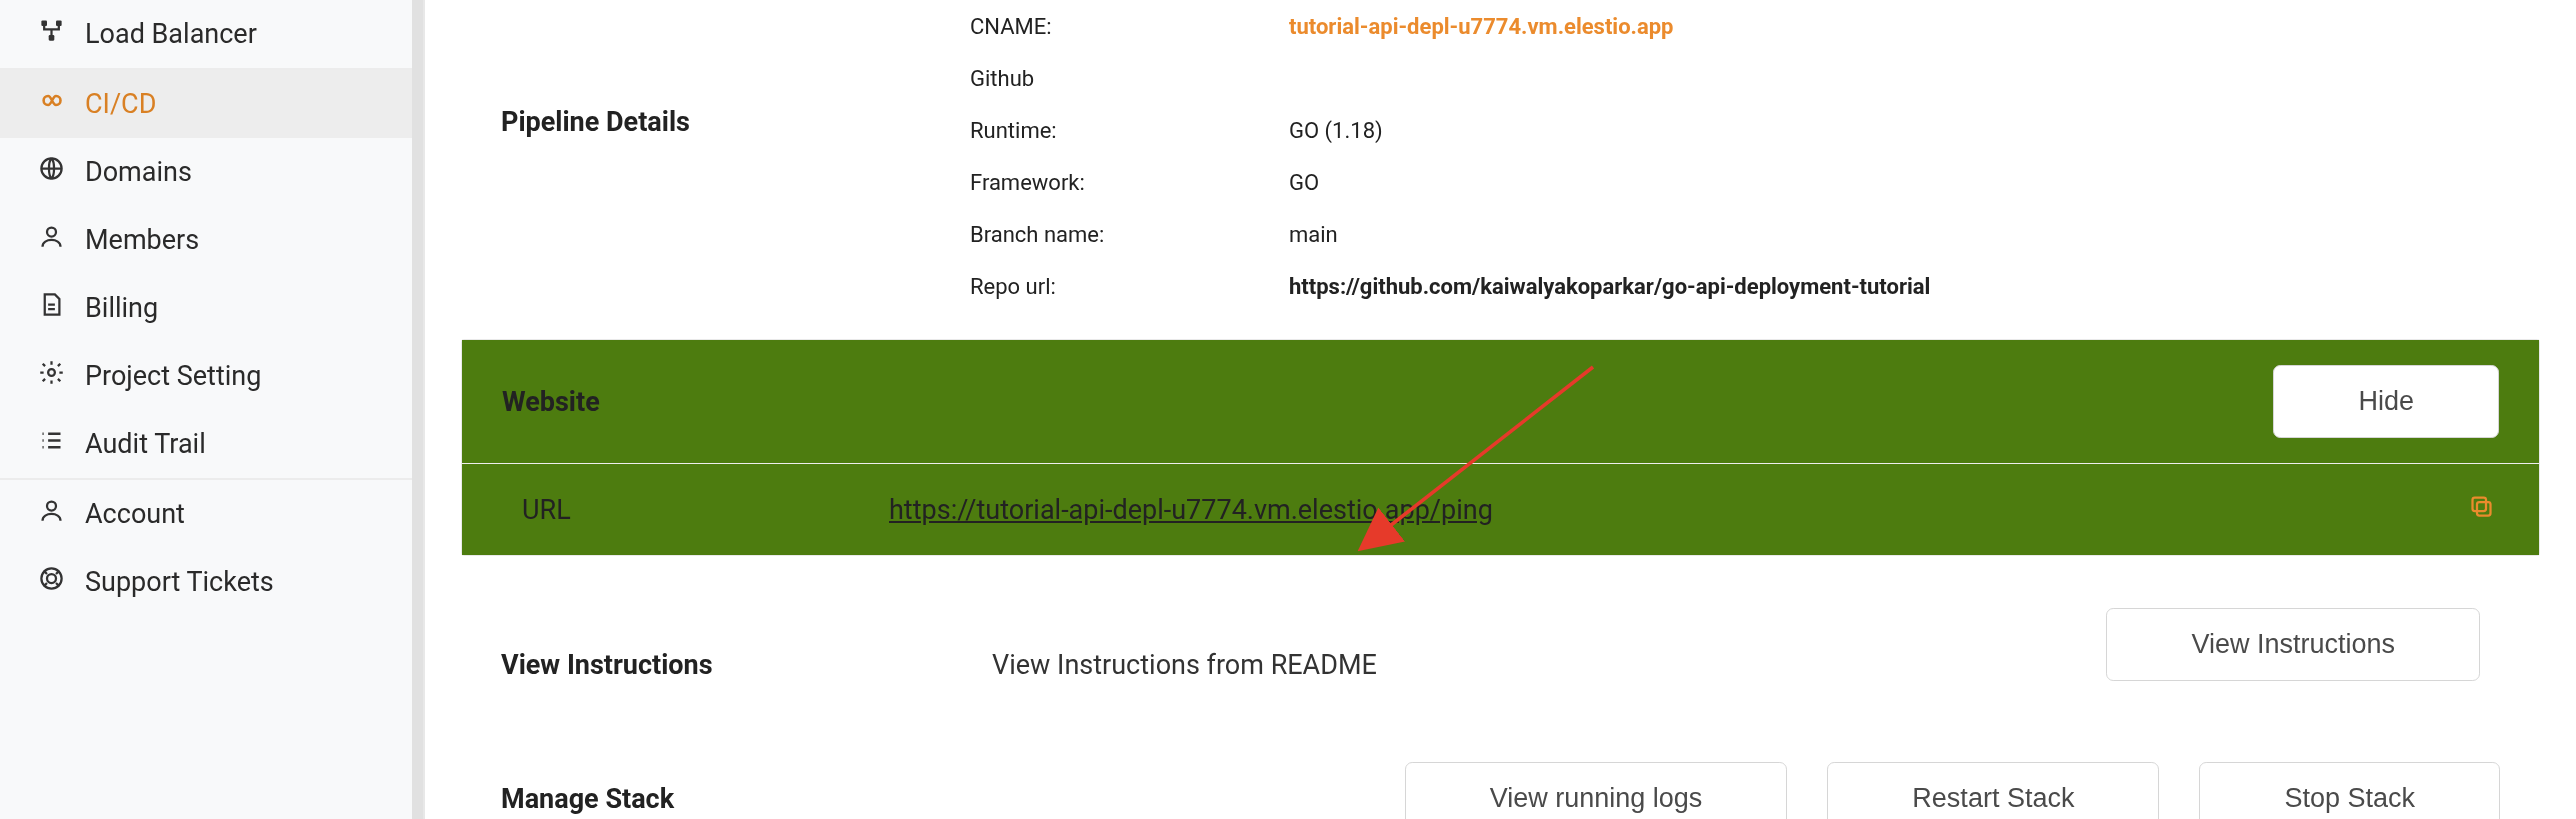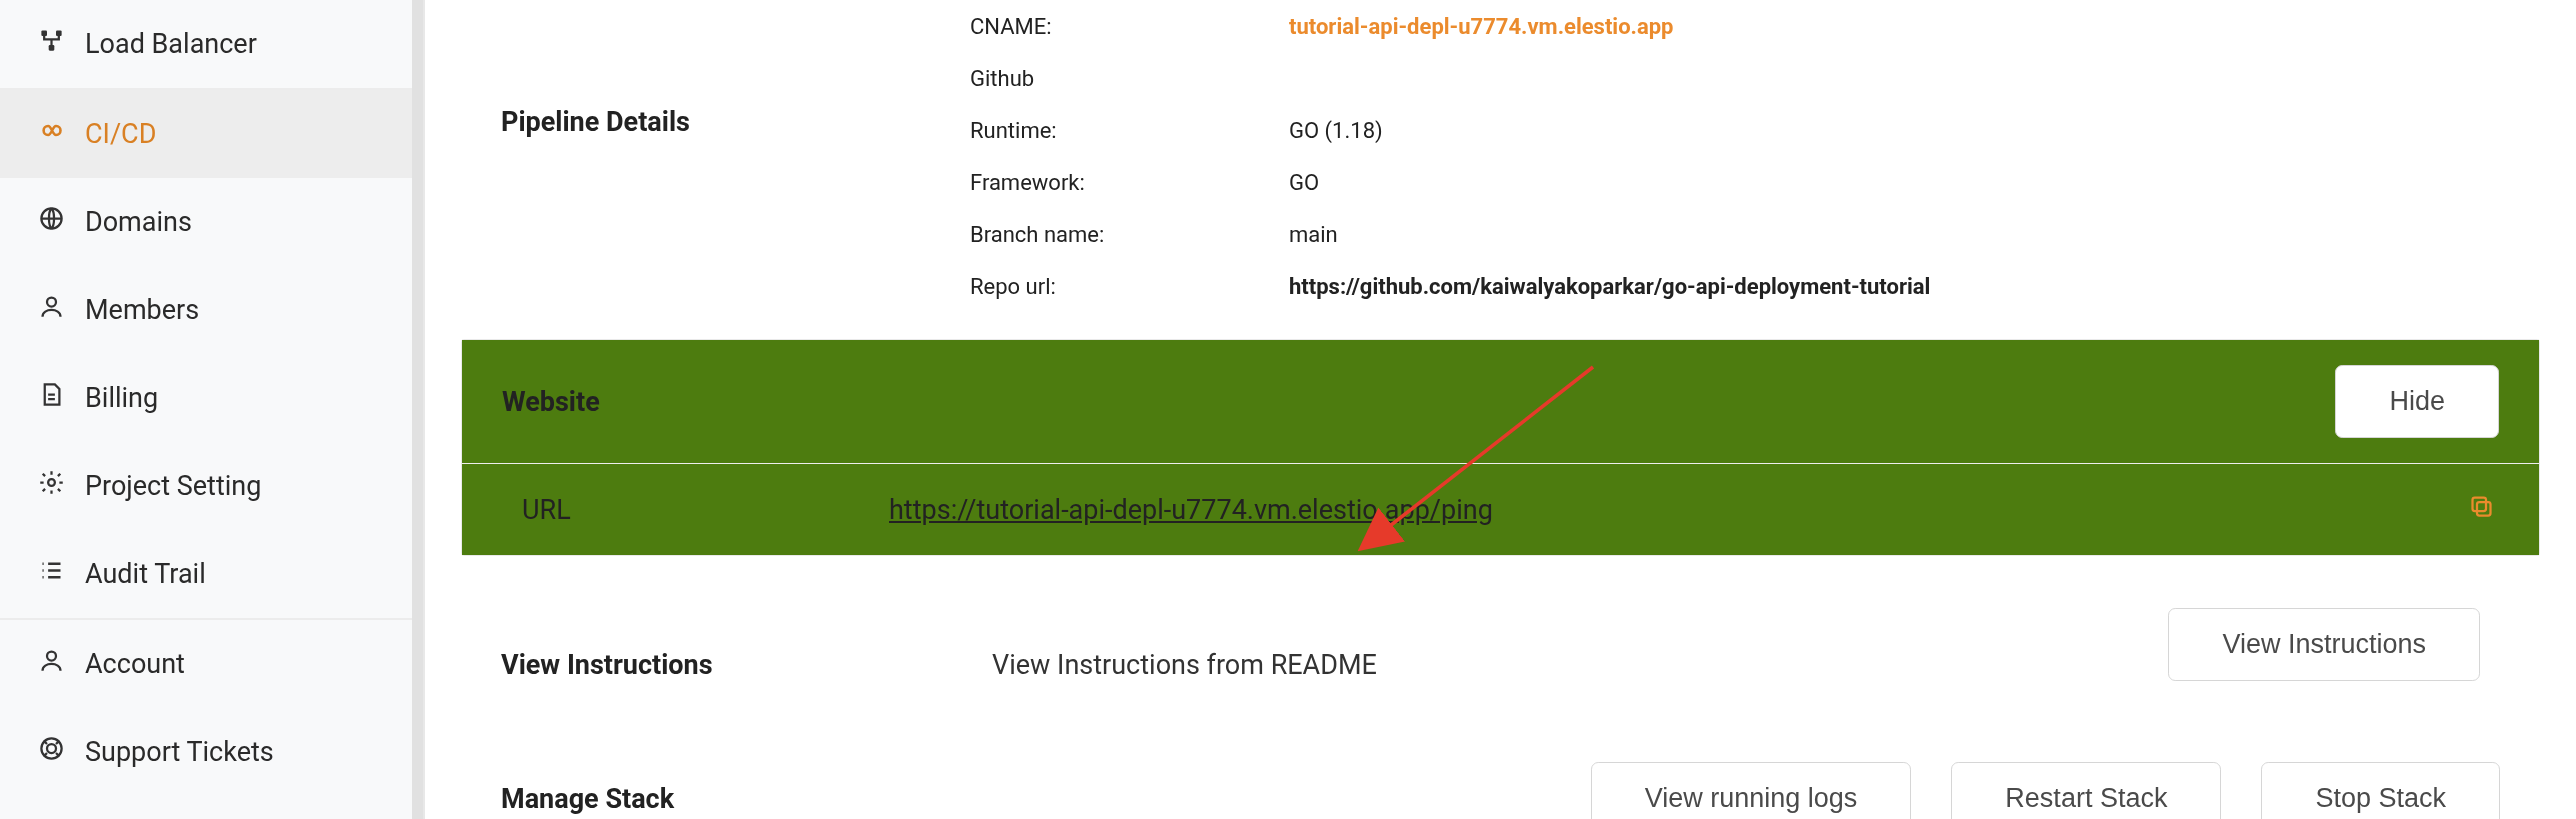--- a/index.html
+++ b/index.html
@@ -30,21 +30,21 @@
   }
   .side-sep {
     height: 1.8px;
     background: #ececec;
   }
   .side-item {
     display: flex;
     align-items: center;
     gap: 20px;
     padding: 0 38px;
-    height: 88px;
+    height: 68px;
     font-size: 27px;
     color: #2a2a2a;
     cursor: pointer;
   }
   .side-item svg { flex-shrink: 0; }
   .side-item.active {
     background: #ededed;
     color: #d98024;
   }
   .side-item.active svg .st { stroke: #d98024; }
@@ -87,21 +87,21 @@
     display: flex;
     align-items: center;
     justify-content: space-between;
     padding: 25px 40px;
   }
   .card-header .title { font-size: 27px; font-weight: 700; }
   .btn {
     border: 0.9px solid #d6d6d6;
     background: #ffffff;
     border-radius: 7.2px;
-    padding: 20px 53px;
+    padding: 20px 84px;
     font-size: 27px;
     color: #4a4a4a;
     cursor: pointer;
   }
 
   .url-row {
     display: flex;
     align-items: center;
     padding: 25px 40px;
     background: #4d7c0f;

